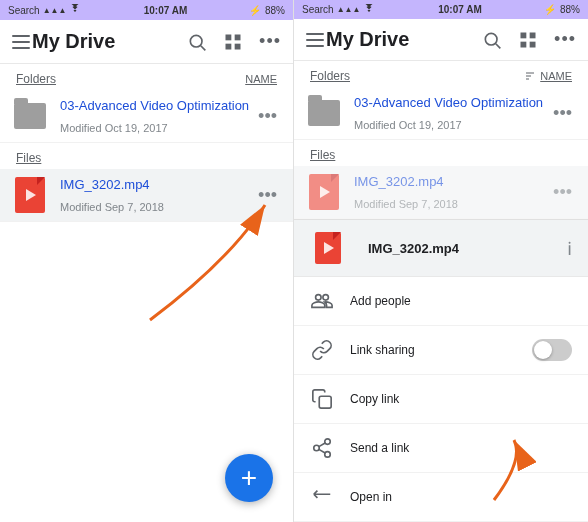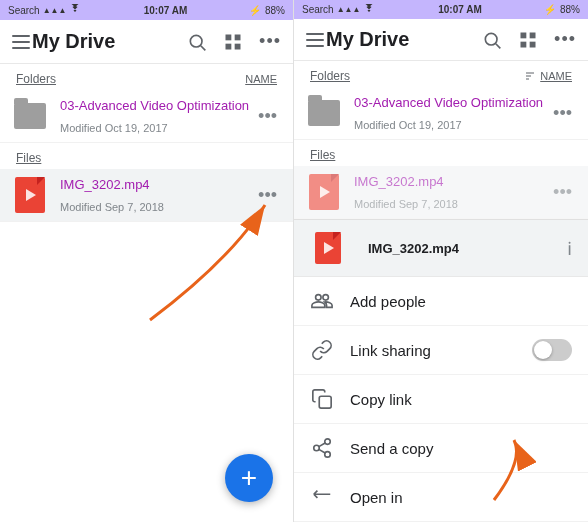--- a/index.html
+++ b/index.html
@@ -113,21 +113,21 @@
       align-items: center;
       justify-content: center;
       margin-right: 12px;
       flex-shrink: 0;
     }
     .drive-item-info {
       flex: 1;
     }
     .drive-item-name {
       font-size: 13px;
-      color: #a21caf;
+      color: #1d4ed8;
       font-weight: 500;
     }
     .drive-item-meta {
       font-size: 11px;
       color: #80868b;
       margin-top: 9px;
     }
     .drive-item-more {
       font-size: 18px;
       color: #80868b;
@@ -242,21 +242,21 @@
       height: 24px;
       display: flex;
       align-items: center;
       justify-content: center;
       margin-right: 16px;
       color: #5f6368;
       font-size: 18px;
       flex-shrink: 0;
     }
     .menu-item-label {
-      font-size: 15px;
+      font-size: 12px;
       color: #202124;
       flex: 1;
     }
 
     
     .toggle {
       width: 40px;
       height: 22px;
       background: #ccc;
       border-radius: 11px;
@@ -531,21 +531,21 @@
     <div class="menu-item">
       <div class="menu-item-icon">
         <svg width="22" height="22" viewBox="0 0 24 24" fill="none" stroke="#5f6368" stroke-width="1.8">
             <circle cx="18" cy="5" r="3"></circle>
             <circle cx="6" cy="12" r="3"></circle>
             <circle cx="18" cy="19" r="3"></circle>
             <line x1="8.59" y1="13.51" x2="15.42" y2="17.49"></line>
             <line x1="15.41" y1="6.51" x2="8.59" y2="10.49"></line>
           </svg>
       </div>
-      <span class="menu-item-label">Send a copy</span>
+      <span class="menu-item-label">Send a link</span>
     </div>
 
     <div class="menu-item">
       <div class="menu-item-icon">
         <svg width="22" height="22" viewBox="0 0 24 24" fill="none" stroke="#5f6368" stroke-width="1.8">
             <path d="M21 9H3m0 0l4-4m-4 4l4 4"></path>
           </svg>
       </div>
       <span class="menu-item-label">Open in</span>
     </div>

